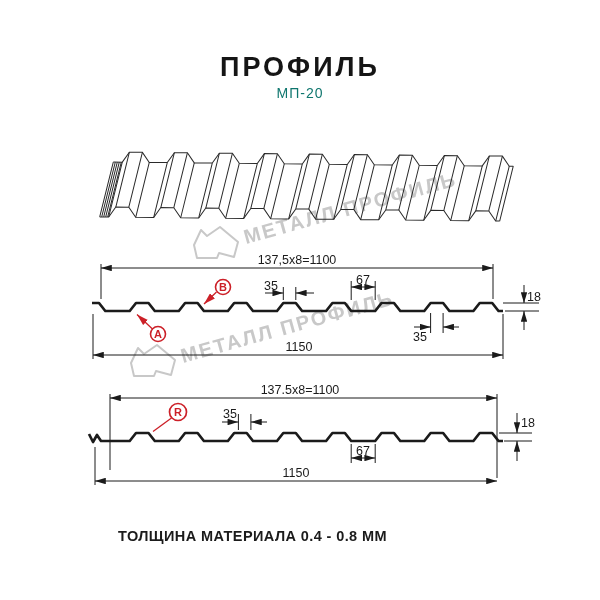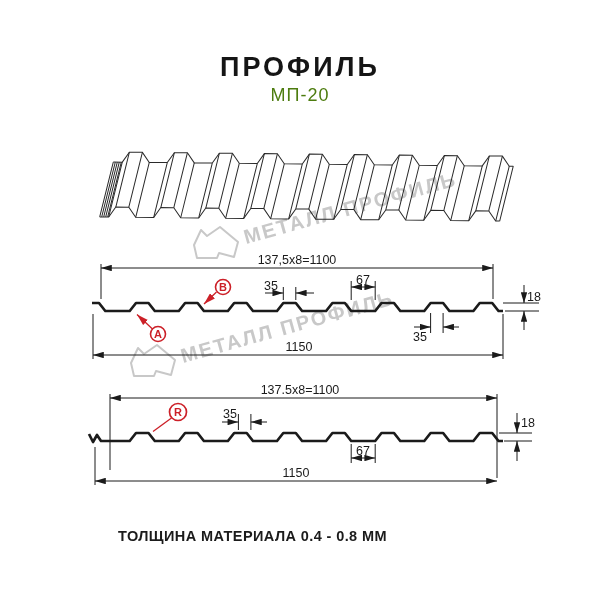--- a/index.html
+++ b/index.html
@@ -1,21 +1,21 @@
 <!DOCTYPE html>
 <html><head>
 <meta charset="utf-8">
 <style>
   html,body{margin:0;padding:0;background:#ffffff;}
   .page{position:relative;width:600px;height:600px;background:#ffffff;overflow:hidden;
         font-family:"Liberation Sans",sans-serif;}
   .title{position:absolute;top:52px;left:0;width:600px;text-align:center;
          font-size:27px;font-weight:700;letter-spacing:3px;color:#151515;}
   .subtitle{position:absolute;top:85px;left:0;width:600px;text-align:center;
-         font-size:18px;font-weight:500;letter-spacing:1px;color:#4d7c0f;}
+         font-size:14px;font-weight:500;letter-spacing:1px;color:#0f766e;}
   .footer{position:absolute;top:528px;left:0;width:505px;text-align:center;
          font-size:14.5px;font-weight:600;letter-spacing:.4px;color:#1b1b1b;}
   svg.drawing{position:absolute;left:0;top:0;}
   .dimtext{font-family:"Liberation Sans",sans-serif;font-size:12.5px;fill:#1b1b1b;}
   .wmtext{font-family:"Liberation Sans",sans-serif;font-size:20px;font-weight:700;
           letter-spacing:2px;fill:#c8c8c8;}
   .redlabel{font-family:"Liberation Sans",sans-serif;font-size:11px;font-weight:700;}
 </style>
 </head>
 <body>

